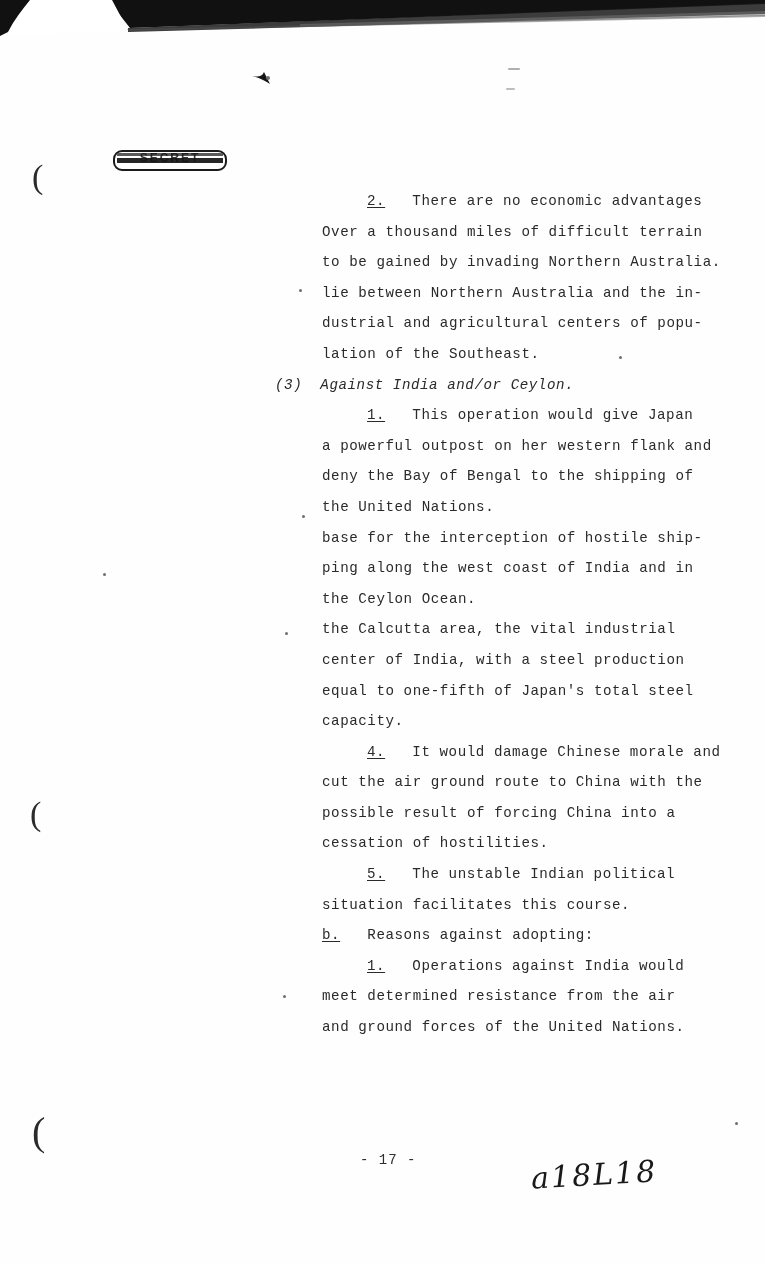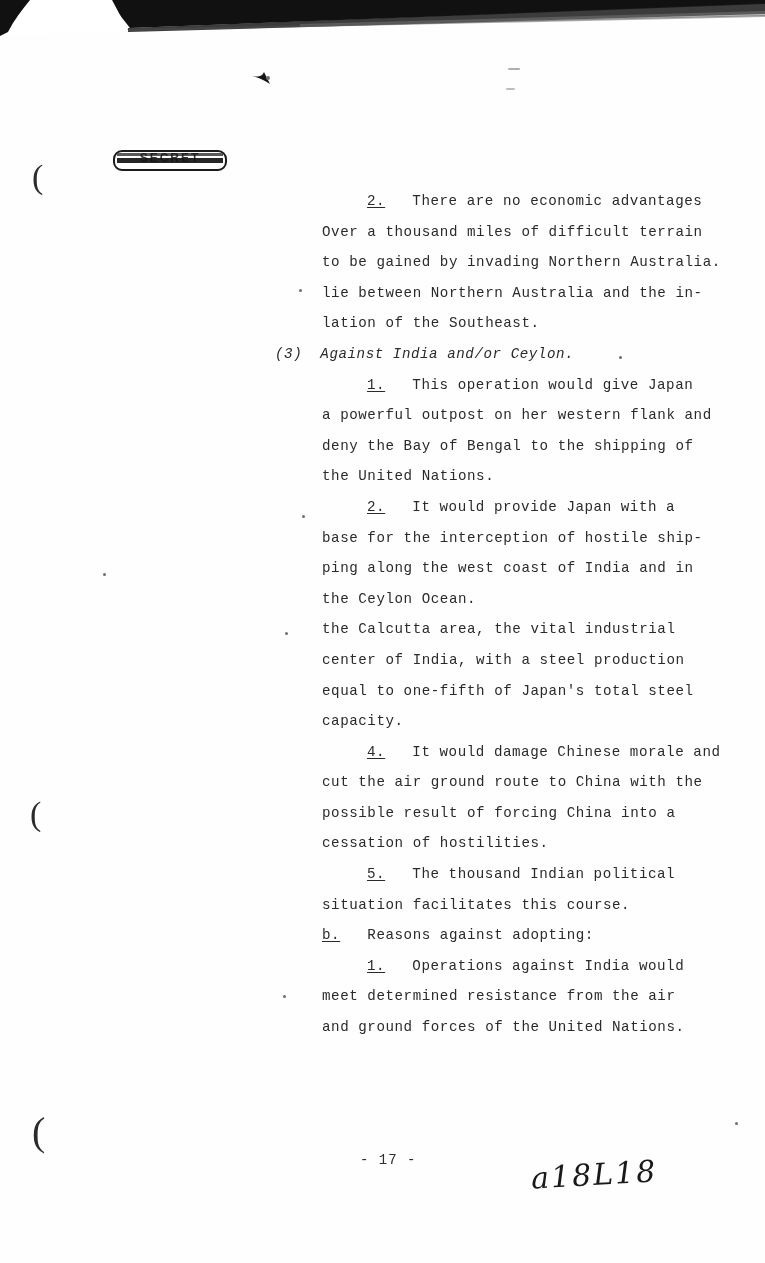--- a/index.html
+++ b/index.html
@@ -165,39 +165,39 @@
     <div class="stamp-text">SECRET</div>
     <div class="stamp-strike s2"></div>
     <div class="stamp-strike"></div>
   </div>
 
   <div class="body-text">
       <div class="ln pl92"><span class="lbl">2.</span><span>   There are no economic advantages</span></div>
       <div class="ln pl47"><span>Over a thousand miles of difficult terrain</span></div>
       <div class="ln pl47"><span>to be gained by invading Northern Australia.</span></div>
       <div class="ln pl47"><span>lie between Northern Australia and the in-</span></div>
+      <div class="ln pl47"><span>dustrial and agricultural centers of popu-</span></div>
       <div class="ln pl47"><span>lation of the Southeast.</span></div>
       <div class="ln pl0"><span>(3)  Against India and/or Ceylon.</span></div>
       <div class="ln pl92"><span class="lbl">1.</span><span>   This operation would give Japan</span></div>
       <div class="ln pl47"><span>a powerful outpost on her western flank and</span></div>
       <div class="ln pl47"><span>deny the Bay of Bengal to the shipping of</span></div>
       <div class="ln pl47"><span>the United Nations.</span></div>
-      <div class="ln pl92"><span class="lbl">2.</span><span>   It would provide Japan with a</span></div>
       <div class="ln pl47"><span>base for the interception of hostile ship-</span></div>
       <div class="ln pl47"><span>ping along the west coast of India and in</span></div>
       <div class="ln pl47"><span>the Ceylon Ocean.</span></div>
       <div class="ln pl47"><span>the Calcutta area, the vital industrial</span></div>
       <div class="ln pl47"><span>center of India, with a steel production</span></div>
       <div class="ln pl47"><span>equal to one-fifth of Japan's total steel</span></div>
       <div class="ln pl47"><span>capacity.</span></div>
       <div class="ln pl92"><span class="lbl">4.</span><span>   It would damage Chinese morale and</span></div>
       <div class="ln pl47"><span>cut the air ground route to China with the</span></div>
       <div class="ln pl47"><span>possible result of forcing China into a</span></div>
       <div class="ln pl47"><span>cessation of hostilities.</span></div>
-      <div class="ln pl92"><span class="lbl">5.</span><span>   The thousand Indian political</span></div>
+      <div class="ln pl92"><span class="lbl">5.</span><span>   The unstable Indian political</span></div>
       <div class="ln pl47"><span>situation facilitates this course.</span></div>
       <div class="ln pl47"><span class="lbl">b.</span><span>   Reasons against adopting:</span></div>
       <div class="ln pl92"><span class="lbl">1.</span><span>   Operations against India would</span></div>
       <div class="ln pl47"><span>meet determined resistance from the air</span></div>
       <div class="ln pl47"><span>and ground forces of the United Nations.</span></div>
     </div>
 
   <div class="folio">- 17 -</div>
 
   <div class="handwriting">a18L18</div>

